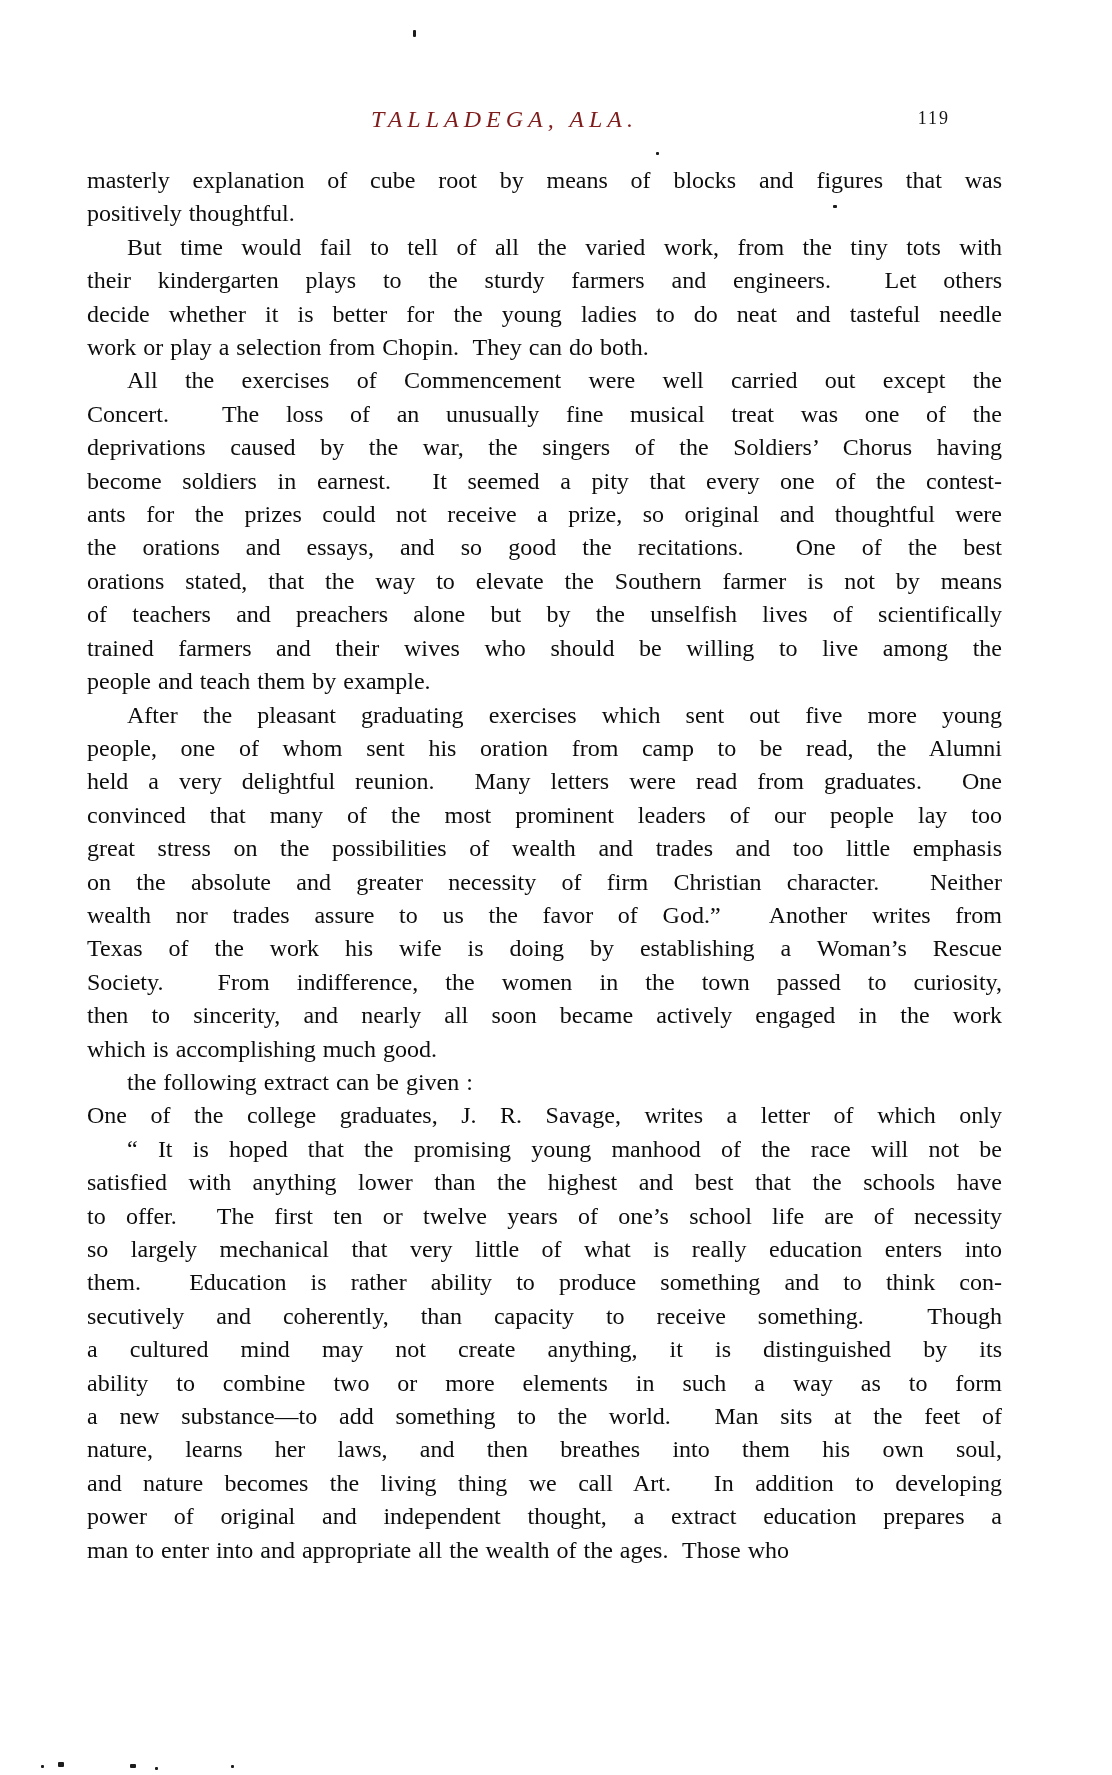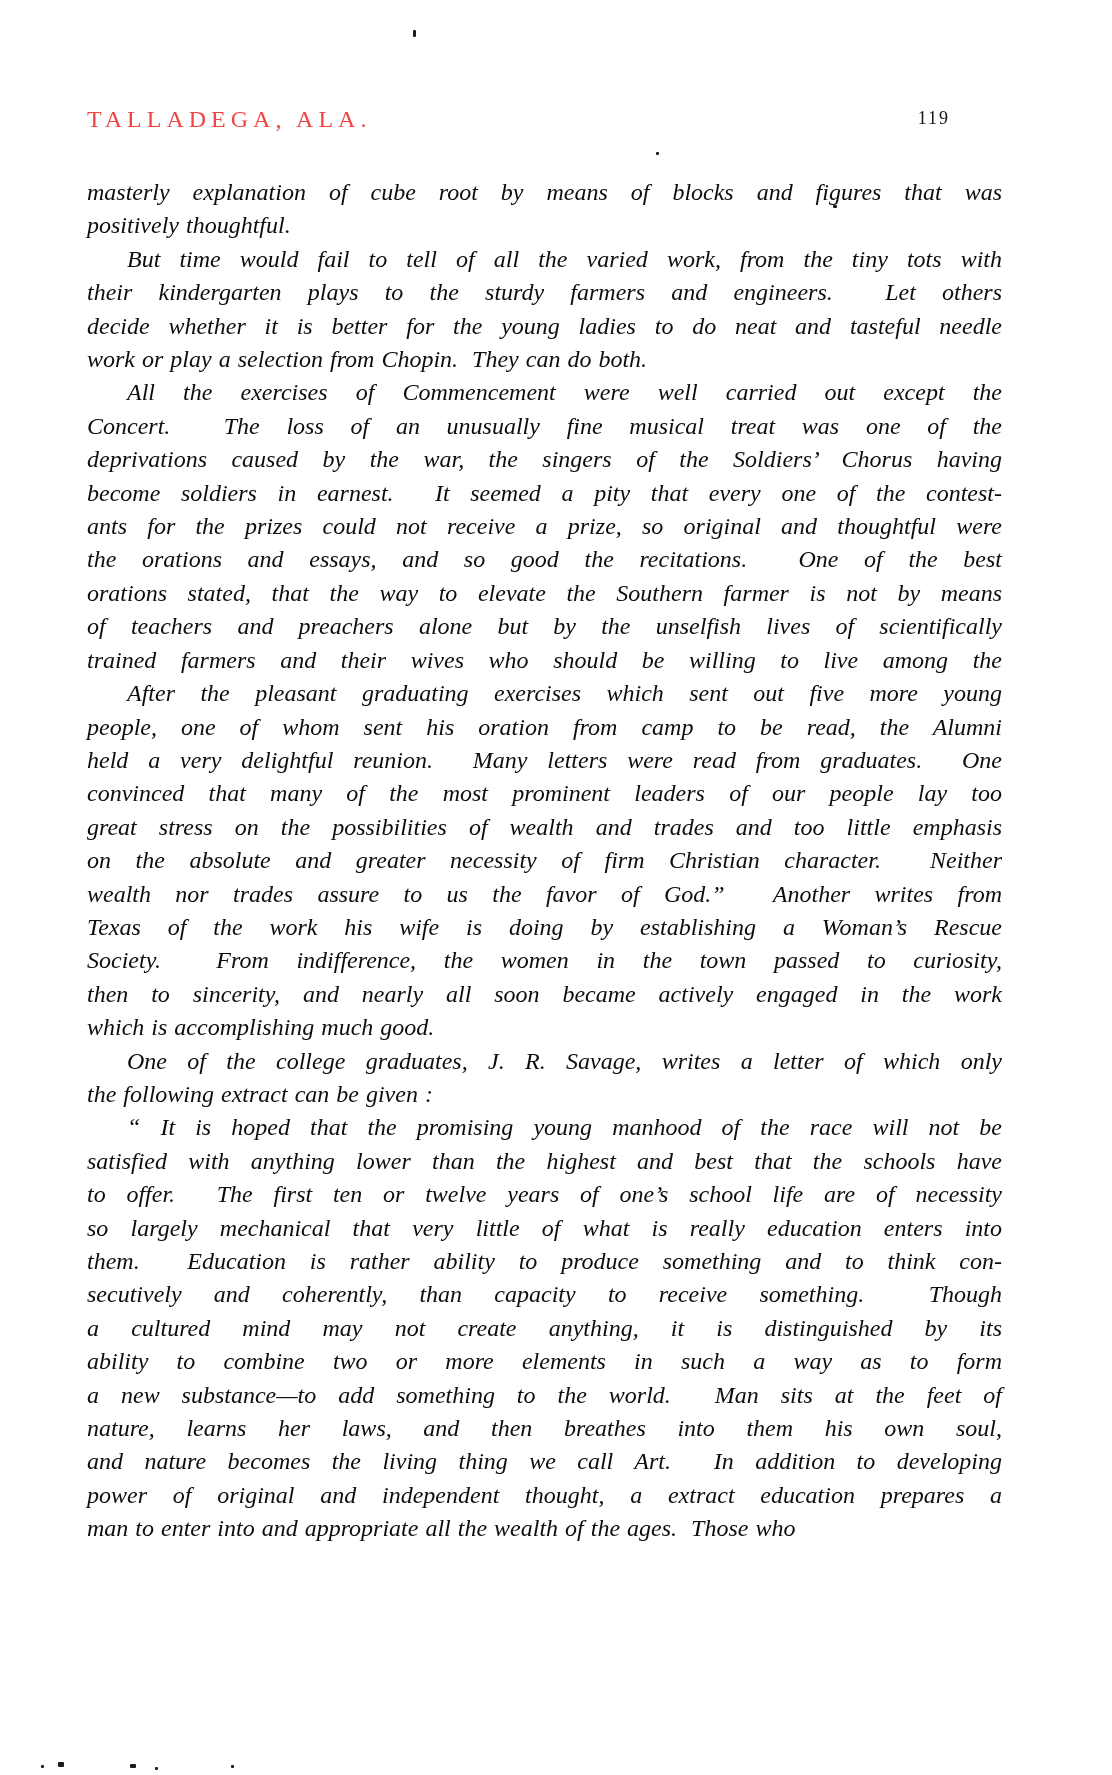--- a/index.html
+++ b/index.html
@@ -21,39 +21,40 @@
     top: 106px;
     left: 87px;
     width: 915px;
     height: 34px;
   }
   .running-title {
     position: absolute;
     left: 0;
     right: 0;
     top: 0;
+    text-align: center;
     padding-right: 80px;
+    font-style: italic;
     font-size: 24px;
     letter-spacing: 5px;
-    color: #ef4444;
+    color: #7f1d1d;
   }
   .page-number {
     position: absolute;
     right: 52px;
     top: 2px;
     font-size: 18px;
     letter-spacing: 2px;
     color: #141414;
   }
   .body-block {
     position: absolute;
-    top: 176px;
+    top: 164px;
     left: 87px;
     width: 915px;
-    font-style: italic;
   }
   .paragraph { margin: 0; }
   .line {
     font-size: 24px;
     line-height: 33.4px;
     text-align: justify;
     text-align-last: justify;
     word-spacing: 1px;
     white-space: normal;
   }
@@ -93,37 +94,38 @@
       <div class="paragraph indent">
         <div class="line">All the exercises of Commencement were well carried out except the</div>
         <div class="line">Concert.&nbsp; The loss of an unusually fine musical treat was one of the</div>
         <div class="line">deprivations caused by the war, the singers of the Soldiers’ Chorus having</div>
         <div class="line">become soldiers in earnest.&nbsp; It seemed a pity that every one of the contest-</div>
         <div class="line">ants for the prizes could not receive a prize, so original and thoughtful were</div>
         <div class="line">the orations and essays, and so good the recitations.&nbsp; One of the best</div>
         <div class="line">orations stated, that the way to elevate the Southern farmer is not by means</div>
         <div class="line">of teachers and preachers alone but by the unselfish lives of scientifically</div>
         <div class="line">trained farmers and their wives who should be willing to live among the</div>
+        <div class="line final">people and teach them by example.</div>
       </div>
       <div class="paragraph indent">
         <div class="line">After the pleasant graduating exercises which sent out five more young</div>
         <div class="line">people, one of whom sent his oration from camp to be read, the Alumni</div>
         <div class="line">held a very delightful reunion.&nbsp; Many letters were read from graduates.&nbsp; One</div>
         <div class="line">convinced that many of the most prominent leaders of our people lay too</div>
         <div class="line">great stress on the possibilities of wealth and trades and too little emphasis</div>
         <div class="line">on the absolute and greater necessity of firm Christian character.&nbsp; Neither</div>
         <div class="line">wealth nor trades assure to us the favor of God.”&nbsp; Another writes from</div>
         <div class="line">Texas of the work his wife is doing by establishing a Woman’s Rescue</div>
         <div class="line">Society.&nbsp; From indifference, the women in the town passed to curiosity,</div>
         <div class="line">then to sincerity, and nearly all soon became actively engaged in the work</div>
         <div class="line final">which is accomplishing much good.</div>
       </div>
       <div class="paragraph indent">
+        <div class="line final">the following extract can be given :</div>
         <div class="line">One of the college graduates, J. R. Savage, writes a letter of which only</div>
-        <div class="line final">the following extract can be given :</div>
       </div>
       <div class="paragraph indent">
         <div class="line">“ It is hoped that the promising young manhood of the race will not be</div>
         <div class="line">satisfied with anything lower than the highest and best that the schools have</div>
         <div class="line">to offer.&nbsp; The first ten or twelve years of one’s school life are of necessity</div>
         <div class="line">so largely mechanical that very little of what is really education enters into</div>
         <div class="line">them.&nbsp; Education is rather ability to produce something and to think con-</div>
         <div class="line">secutively and coherently, than capacity to receive something.&nbsp; Though</div>
         <div class="line">a cultured mind may not create anything, it is distinguished by its</div>
         <div class="line">ability to combine two or more elements in such a way as to form</div>

